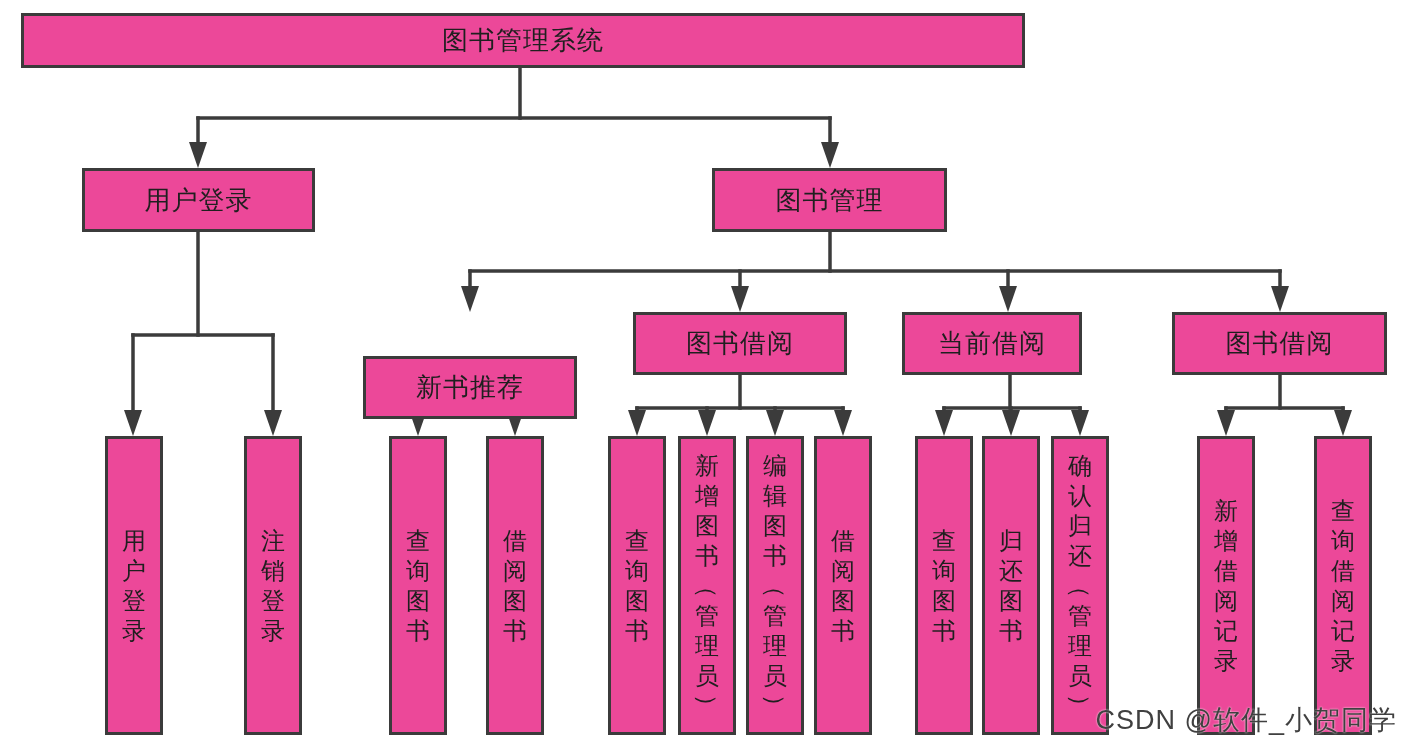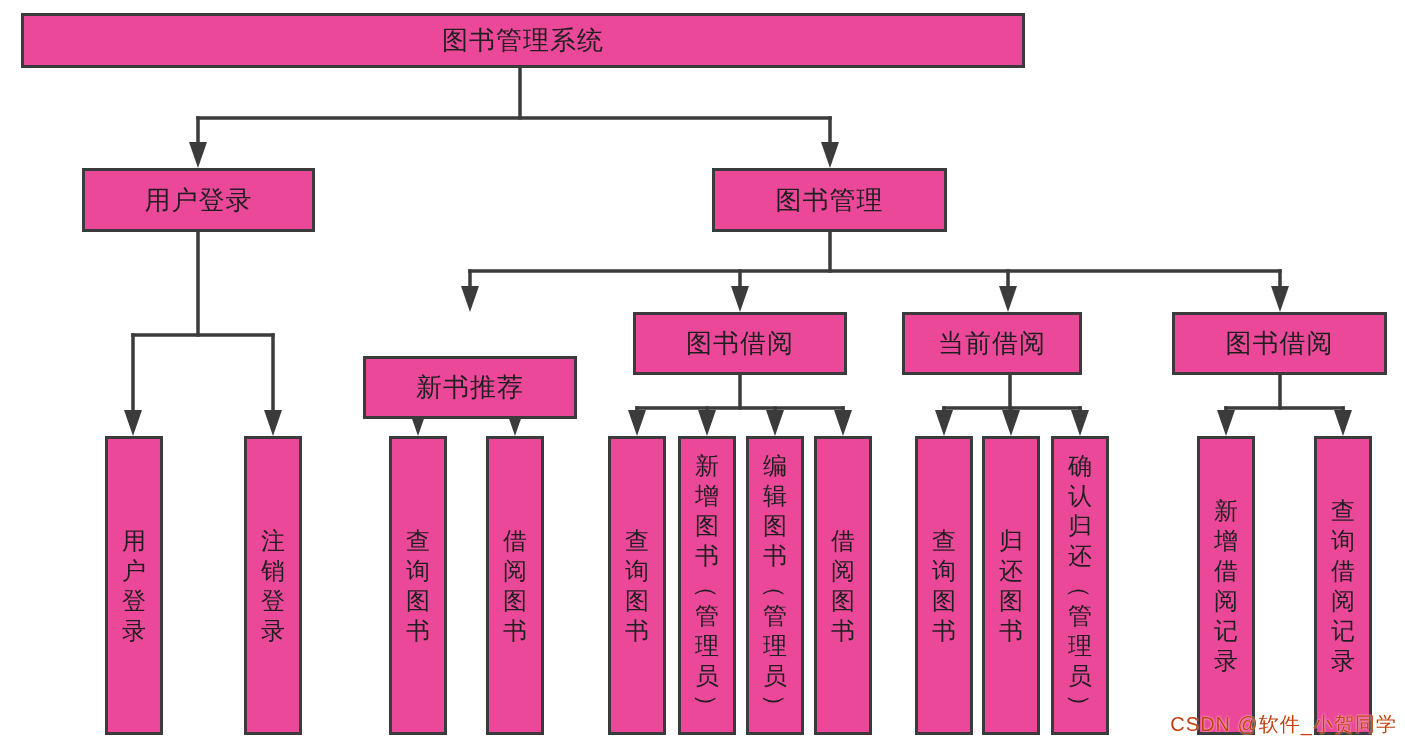--- a/index.html
+++ b/index.html
@@ -20,22 +20,22 @@
     color:#1f1f1f;
   }
   .h-node{font-size:26px;letter-spacing:1px;white-space:nowrap;}
   .leaf{width:58px;top:436px;height:299px;font-size:24px;}
   .leaf .vcol{display:block;}
   .vchar{display:block;height:30px;line-height:30px;text-align:center;}
   .vchar.rot{transform:rotate(90deg);}
   #watermark{
     position:absolute;
     right:8px;bottom:9px;
-    font-size:20px;
-    color:#c2410c;
+    font-size:27px;
+    color:#404040;
     letter-spacing:1px;
     white-space:nowrap;
     z-index:5;
     text-shadow:0 0 2px #ffffff;
   }
 </style>
 </head>
 <body>
 
 <div id="stage">

